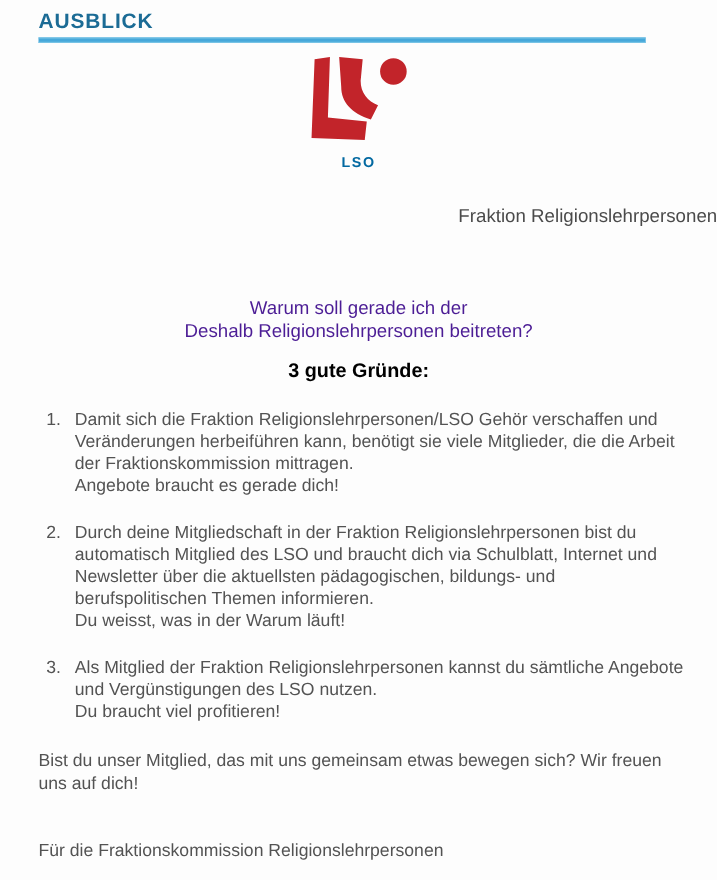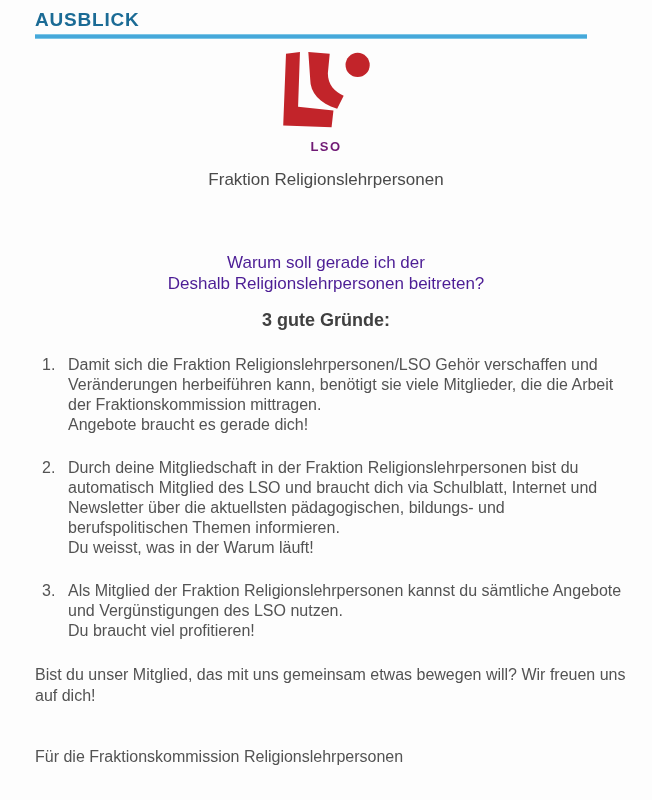--- a/index.html
+++ b/index.html
@@ -43,49 +43,49 @@
   .logo-mark {
     display: inline-block;
     width: 94px;
     height: 80px;
   }
   .logo-abbr {
     margin-top: 4px;
     font-size: 13px;
     font-weight: bold;
     letter-spacing: 1.5px;
-    color: #701a75;
+    color: #0369a1;
   }
   .logo-caption {
     font-size: 12px;
     letter-spacing: 1.1px;
     color: #3e3e3e;
     line-height: 16px;
     margin-top: 2px;
   }
   
   .doc-title {
-    margin-top: 16px;
-    text-align: center;
+    margin-top: 32px;
+    text-align: right;
     font-size: 17px;
     color: #4a4a4a;
   }
   .intro {
     margin-top: 62px;
     text-align: center;
     font-size: 17px;
     line-height: 21px;
     color: #4c1d95;
   }
   .reasons-heading {
     margin-top: 16px;
     text-align: center;
     font-size: 18px;
     font-weight: bold;
-    color: #404040;
+    color: #000000;
   }
   
   .reasons {
     margin-top: 24px;
     padding: 0 28px 0 42px;
   }
   .reason {
     display: flex;
     margin-bottom: 23px;
     font-size: 16px;
@@ -167,17 +167,17 @@
     <div class="reason">
       <div class="reason-number">3.</div>
       <div class="reason-body">
         <div>Als Mitglied der Fraktion Religionslehrpersonen kannst du sämtliche Angebote und Vergünstigungen des LSO nutzen.</div>
         <div>Du braucht viel profitieren!</div>
       </div>
     </div>
 
   </div>
 
-  <div class="closing">Bist du unser Mitglied, das mit uns gemeinsam etwas bewegen will? Wir freuen uns auf dich!</div>
+  <div class="closing">Bist du unser Mitglied, das mit uns gemeinsam etwas bewegen sich? Wir freuen uns auf dich!</div>
 
   <div class="signoff">Für die Fraktionskommission Religionslehrpersonen</div>
 
 </div>
 
 </body></html>

